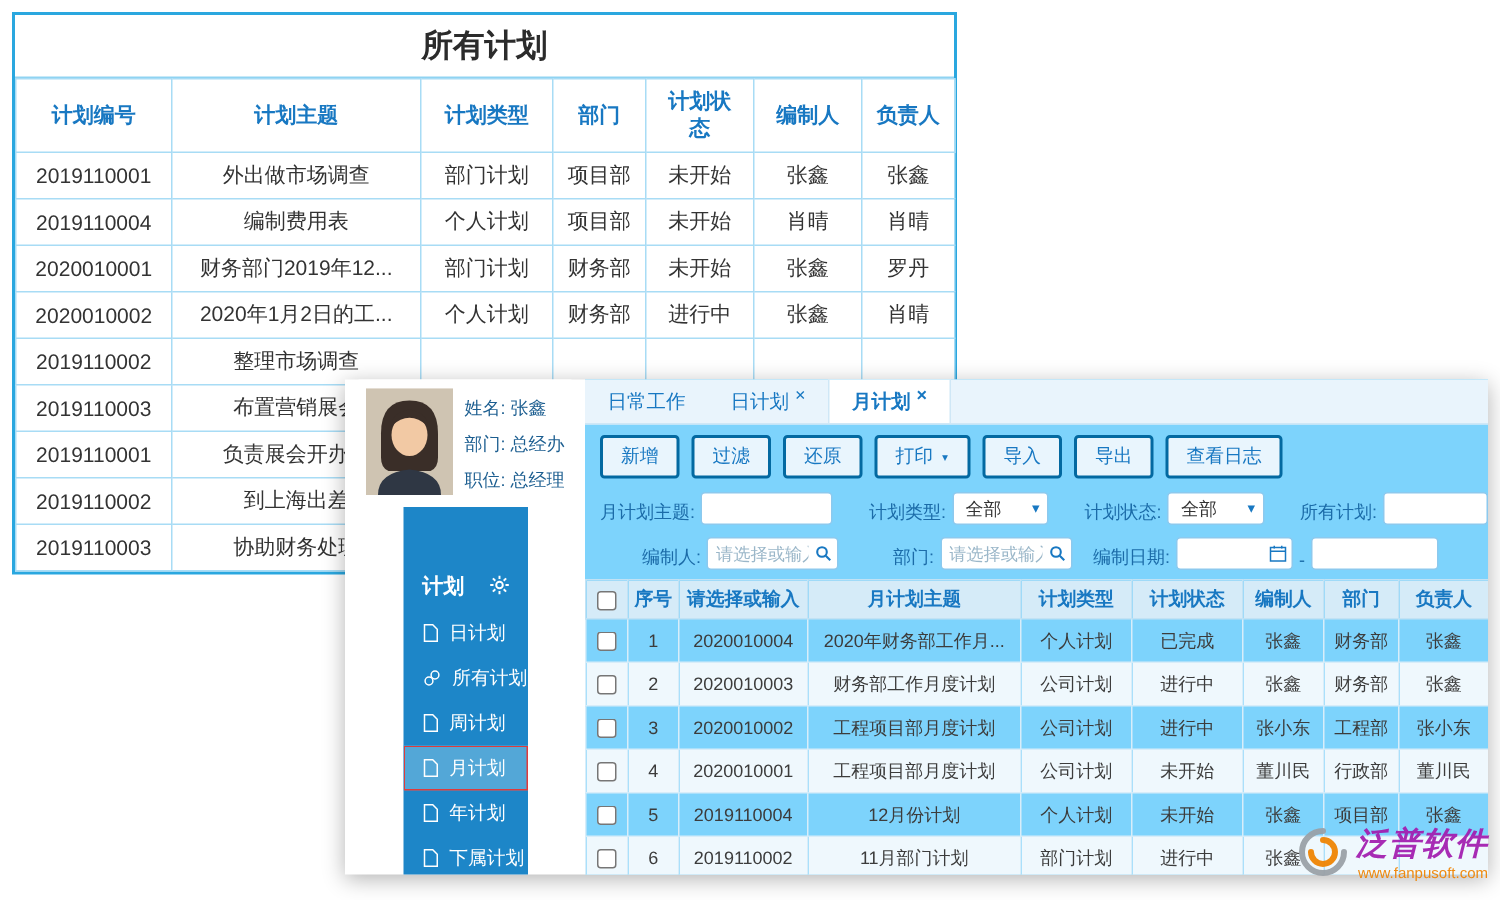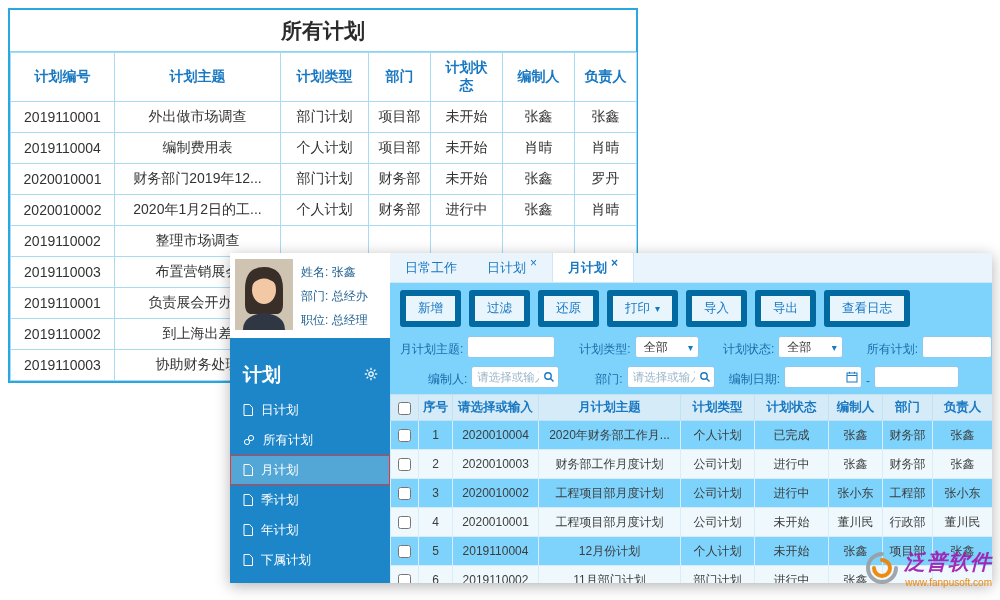--- a/index.html
+++ b/index.html
@@ -12,40 +12,40 @@
   
   .bg-window { position:absolute; left:8px; top:8px; width:630px; border:2px solid #2aa7df; background:#fff; z-index:1; }
   .bg-title { height:42px; line-height:42px; text-align:center; font-size:21px; font-weight:bold; color:#2b2b2b; border-bottom:1px solid #8fd3f2; }
   .bg-table { width:100%; border-collapse:collapse; table-layout:fixed; }
   .bg-table th { color:#1878c2; font-size:14px; font-weight:bold; border:1px solid #a8dcf5; padding:15px 8px; height:44px; background:#fff; }
   .bg-table th.th-status { padding:5px 13px; }
   .bg-table td { color:#333; font-size:14px; text-align:center; border:1px solid #a8dcf5; height:31px; padding:0 4px; white-space:nowrap; overflow:hidden; background:#fff; }
 
   
   .fg-window { position:absolute; left:230px; top:253px; width:762px; height:330px; background:#fff; box-shadow:0 3px 14px rgba(0,0,0,.30); display:flex; z-index:5; }
-  .left-col { flex:0 0 160px; width:160px; display:flex; flex-direction:column; }
+  .left-col { flex:0 0 160px; width:160px; display:flex; flex-direction:column;align-items:center; }
   .profile { flex:0 0 85px; height:85px; display:flex; padding:6px 5px; background:#fff; }
   .avatar { flex:0 0 58px; width:58px; height:71px; overflow:hidden; background:#cfc4b2; }
   .profile-info { margin-left:8px; font-size:12px; color:#1c5e90; padding-top:5px; white-space:nowrap; }
   .profile-info > div { margin-bottom:7px; }
 
   .sidebar { flex:1; background:#1d86c8; color:#fff; overflow:hidden; }
-  .sidebar-header { display:flex; justify-content:space-between; align-items:center; padding:24px 12px 7px 13px; font-size:19px; font-weight:bold; }
+  .sidebar-header { display:flex; justify-content:space-between; align-items:center; padding:8px 12px 7px 13px; font-size:14px; font-weight:bold;margin-top:36px; }
   .side-item { display:flex; align-items:center; height:30px; padding-left:13px; font-size:12.5px; cursor:pointer; }
   .side-item .icon { margin-right:8px; display:inline-flex; align-items:center; }
   .side-item.active { background:#53a7d7; box-shadow: inset 0 0 0 1px #e03b3b; }
 
   .main { flex:1; display:flex; flex-direction:column; overflow:hidden; background:#7dd3fc; }
   .tabbar { flex:0 0 30px; height:30px; background:#e9f4fc; display:flex; border-bottom:1px solid #cfe7f6; }
   .tab { padding:0 15px; line-height:29px; font-size:13px; color:#1878c2; cursor:pointer; white-space:nowrap; }
   .tab.active { background:#fff; font-weight:bold; border-left:1px solid #cfe7f6; border-right:1px solid #cfe7f6; }
   .tab .x { font-size:12px; margin-left:4px; position:relative; top:-5px; cursor:pointer; }
 
   .toolbar { flex:0 0 auto; padding:7px 10px 5px 10px; display:flex; gap:8px; align-items:center; }
-  .btn { background:#e9f5fd; border:6px solid #0369a1; color:#1878c2; font-size:12.5px; padding:4px 12px; border-radius:3px; cursor:pointer; font-family:Liberation Sans, sans-serif; white-space:nowrap; }
+  .btn { background:#e9f5fd; border:2px solid #0369a1; color:#1878c2; font-size:12.5px; padding:4px 12px; border-radius:3px; cursor:pointer; font-family:Liberation Mono, monospace; white-space:nowrap; }
   .btn .caret { margin-left:5px; font-size:10px; }
 
   .filter-row { display:flex; align-items:flex-end; font-size:12px; color:#1b6ba8; padding:4px 0 4px 10px; white-space:nowrap; flex:0 0 auto; }
   .filter-row label { margin-right:4px; }
   .inp { height:22px; border:1px solid #8cc9ee; border-radius:3px; font-size:12px; padding:0 5px; color:#333; font-family:inherit; background:#fff; }
   .inp::placeholder { color:#9bb7c9; font-size:11.5px; }
   .select { height:22px; border:1px solid #8cc9ee; border-radius:3px; display:inline-flex; align-items:center; justify-content:space-between; padding:0 5px 0 8px; font-size:12px; color:#333; background:#fff; cursor:pointer; }
   .select .caret { color:#1878c2; font-size:10px; margin-left:6px; }
   .search-wrap, .date-wrap { position:relative; display:inline-flex; align-items:center; }
   .search-wrap .inp, .date-wrap .inp { padding-right:19px; }
@@ -237,35 +237,35 @@
       </div>
       <div class="side-item">
         <span class="icon">
             <svg width="12" height="12" viewBox="0 0 12 12">
               <circle cx="4" cy="8" r="2.6" fill="none" stroke="#fff"></circle>
               <circle cx="8" cy="4" r="2.6" fill="none" stroke="#fff"></circle>
             </svg>
           </span>
         <span>所有计划</span>
       </div>
-      <div class="side-item active">
+      <div class="side-item">
         <span class="icon">
             <svg width="10" height="12" viewBox="0 0 10 12">
               <path d="M1 .5h5.5L9.5 3.5V11.5H1z" fill="none" stroke="#fff"></path>
             </svg>
           </span>
-        <span>月计划</span>
-      </div>
-      <div class="side-item">
+        <span>周计划</span>
+      </div>
+      <div class="side-item active">
         <span class="icon">
             <svg width="10" height="12" viewBox="0 0 10 12">
               <path d="M1 .5h5.5L9.5 3.5V11.5H1z" fill="none" stroke="#fff"></path>
             </svg>
           </span>
-        <span>季计划</span>
+        <span>月计划</span>
       </div>
       <div class="side-item">
         <span class="icon">
             <svg width="10" height="12" viewBox="0 0 10 12">
               <path d="M1 .5h5.5L9.5 3.5V11.5H1z" fill="none" stroke="#fff"></path>
             </svg>
           </span>
         <span>年计划</span>
       </div>
       <div class="side-item">

